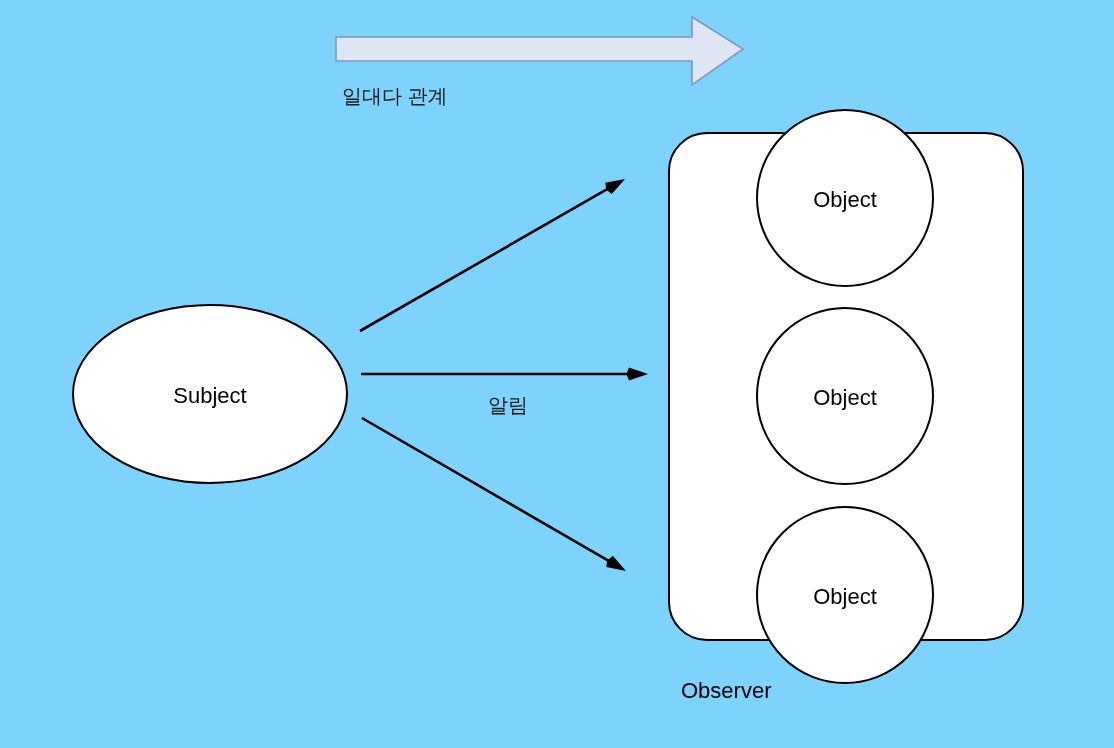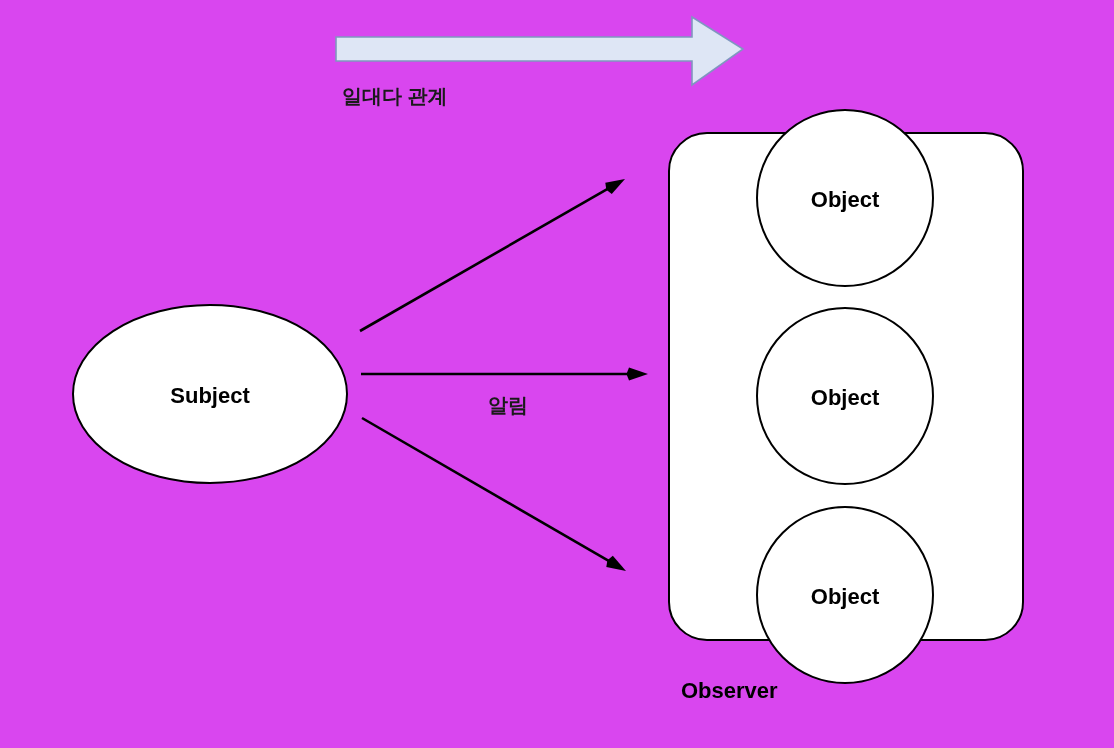--- a/index.html
+++ b/index.html
@@ -11,22 +11,21 @@
   body {
     width: 1114px;
     height: 748px;
     font-family: "Liberation Sans", sans-serif;
     overflow: hidden;
   }
   #diagram-canvas {
     position: relative;
     width: 1114px;
     height: 748px;
-    background: #d946ef;
-    font-weight: bold;
+    background: #7dd3fc;
   }
   svg.diagram-svg {
     position: absolute;
     top: 0;
     left: 0;
     width: 1114px;
     height: 748px;
     display: block;
   }
   .shape-outline {

